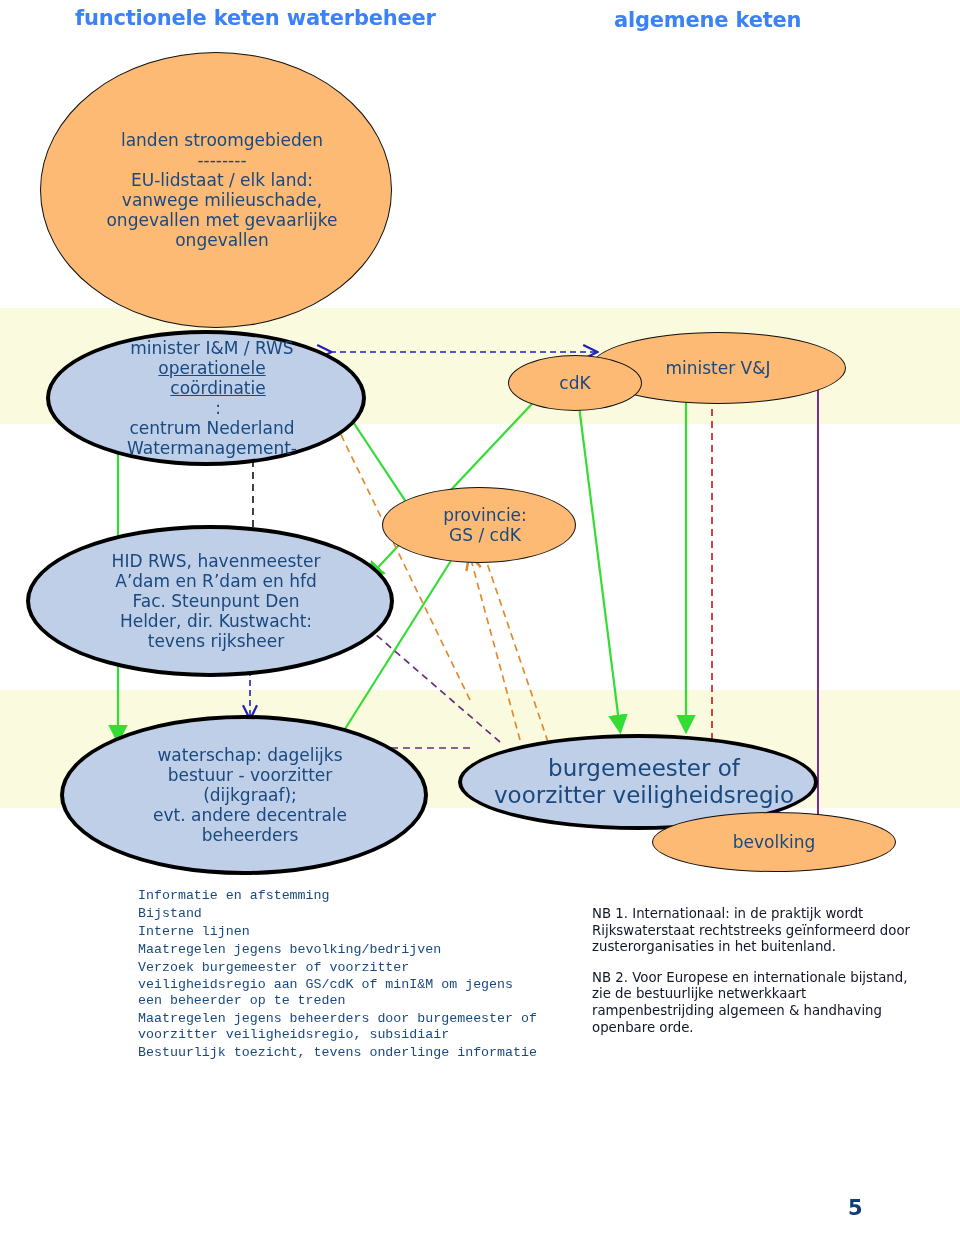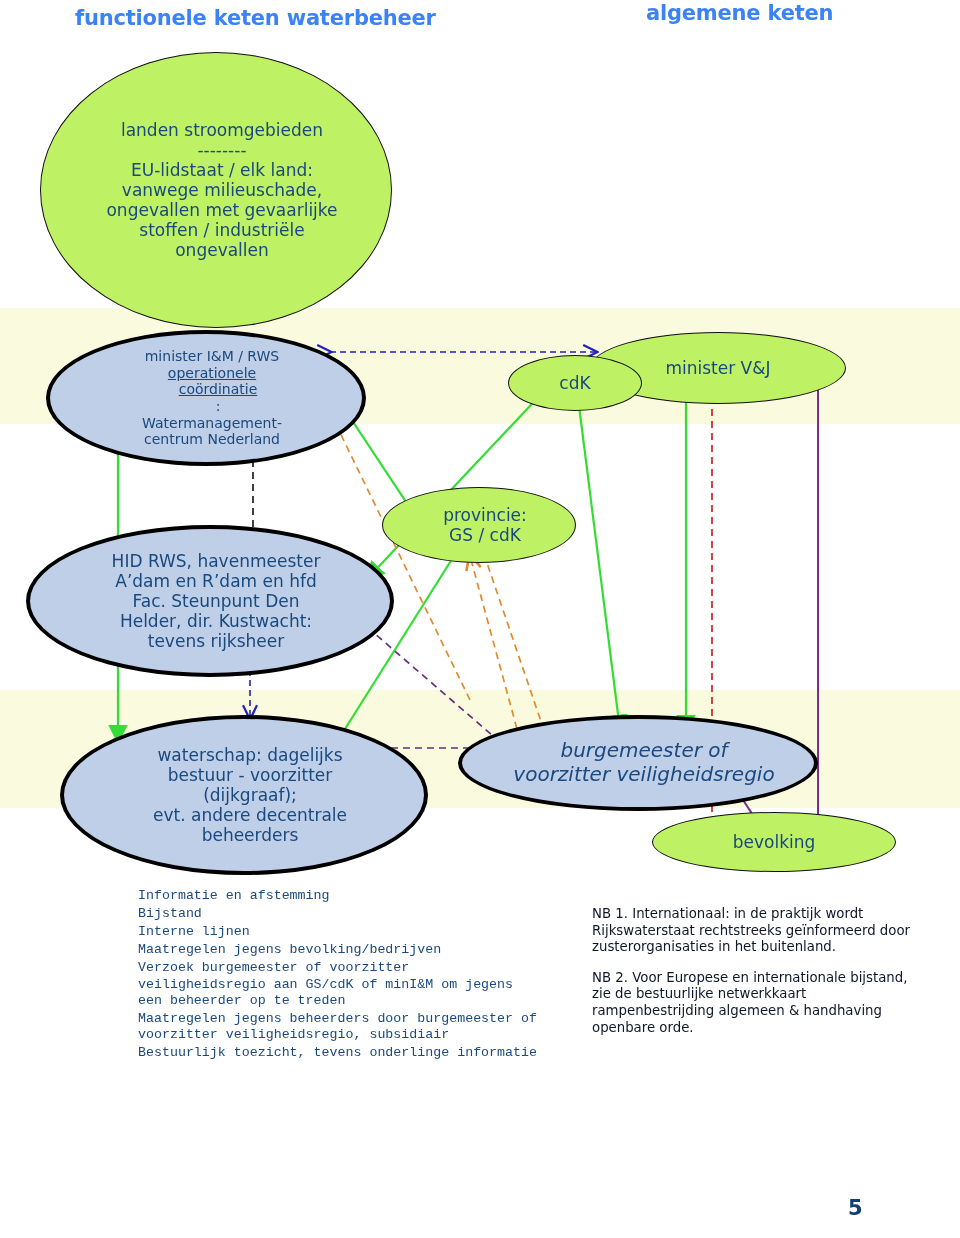--- a/index.html
+++ b/index.html
@@ -10,39 +10,39 @@
   #stage{position:absolute;inset:0;width:960px;height:1238px;}
   .band{position:absolute;left:0;width:960px;background:#FAFADF;}
   #band1{top:308px;height:116px;}
   #band2{top:690px;height:118px;}
 
   .title{
     position:absolute;font-weight:bold;color:#3b82f6;
     font-size:21px;letter-spacing:-0.2px;white-space:nowrap;
   }
   #title-functionele{left:75px;top:6px;}
-  #title-algemene{left:614px;top:1px;margin-left:32px;}
+  #title-algemene{left:614px;top:8px;}
 
   .node{
     position:absolute;display:flex;align-items:center;justify-content:center;
     text-align:center;color:#19497F;border-radius:50%;
     box-sizing:border-box;line-height:1.18;
   }
   .node span{display:block;width:100%;padding:0 6px;}
-  .node.thin{border:1.6px solid #111;background:#bef264;}
+  .node.thin{border:1.6px solid #111;background:#fdba74;}
   .node.thick{border:4px solid #000;background:#BFCFE7;}
 
   #n-landen{left:40px;top:52px;width:352px;height:276px;font-size:17px;}
-  #n-minister-im{left:46px;top:330px;width:320px;height:136px;font-size:14px;}
+  #n-minister-im{left:46px;top:330px;width:320px;height:136px;font-size:17px;}
   #n-cdk{left:508px;top:355px;width:134px;height:56px;font-size:17px;}
   #n-minister-vj{left:590px;top:332px;width:256px;height:72px;font-size:17px;}
   #n-provincie{left:382px;top:487px;width:194px;height:76px;font-size:17px;}
   #n-hid{left:26px;top:525px;width:368px;height:152px;font-size:17px;}
   #n-waterschap{left:60px;top:715px;width:368px;height:160px;font-size:17px;}
-  #n-burgemeester{left:458px;top:715px;width:360px;height:96px;font-size:20px;font-style:italic;}
+  #n-burgemeester{left:458px;top:734px;width:360px;height:96px;font-size:23px;}
   #n-bevolking{left:652px;top:812px;width:244px;height:60px;font-size:17px;}
 
   .u{text-decoration:underline;}
 
   #legend{position:absolute;left:72px;top:888px;width:470px;font-family:Liberation Mono, monospace;}
   .leg-row{display:flex;align-items:flex-start;margin-bottom:1px;}
   .leg-key{width:66px;min-width:66px;height:17px;position:relative;}
   .leg-txt{color:#19497F;font-size:13.3px;line-height:16.6px;}
 
   .notes{position:absolute;left:592px;top:906px;width:330px;color:#0f172a;
@@ -123,35 +123,34 @@
     <line x1="818" y1="346" x2="818" y2="830" stroke="#7B2D8E" stroke-width="2" marker-end="url(#ah-purple)"></line>
   </svg>
 
   <div class="node thin" id="n-landen">
     <span>
       <span>landen stroomgebieden</span>
       <span>--------</span>
       <span>EU-lidstaat / elk land:</span>
       <span>vanwege milieuschade,</span>
       <span>ongevallen met gevaarlijke</span>
-      <span>stoffen / industriële</span>
       <span>ongevallen</span>
     </span>
   </div>
 
   <div class="node thick" id="n-minister-im">
     <span>
       <span>minister I&amp;M / RWS</span>
       <span class="u">operationele</span>
       <span>
           <span class="u">coördinatie</span>
           <span>:</span>
         </span>
+      <span>centrum Nederland</span>
       <span>Watermanagement-</span>
-      <span>centrum Nederland</span>
     </span>
   </div>
 
   <div class="node thin" id="n-minister-vj">
     <span>minister V&amp;J</span>
   </div>
 
   <div class="node thin" id="n-cdk">
     <span>cdK</span>
   </div>

